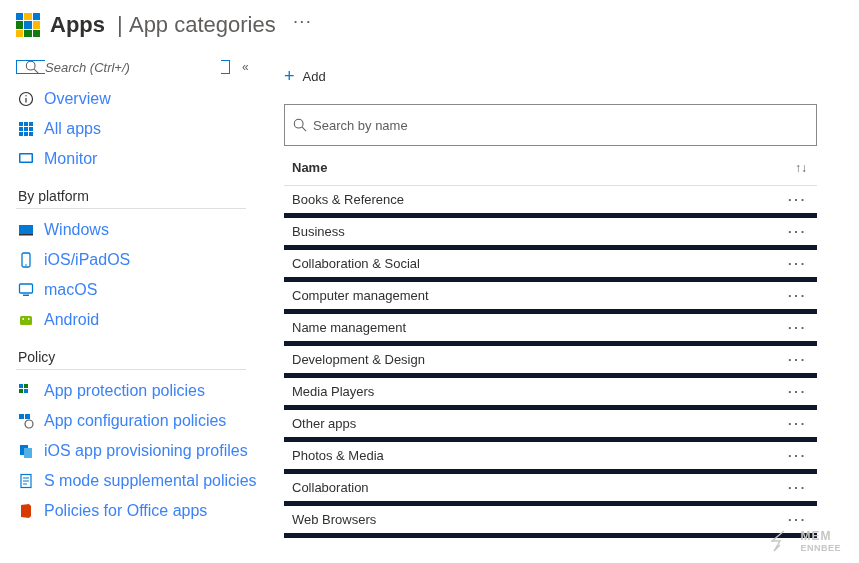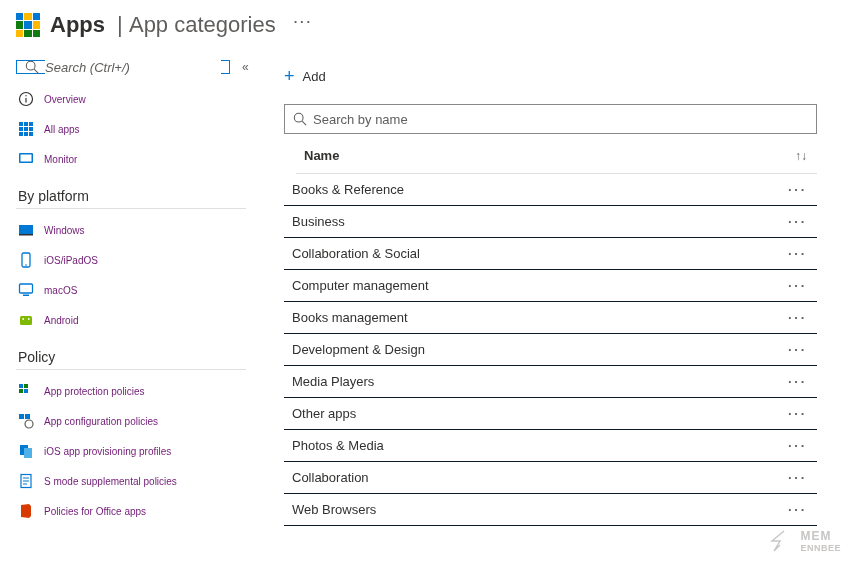--- a/index.html
+++ b/index.html
@@ -16,40 +16,40 @@
 .sidebar { width: 260px; padding: 8px 0 0 16px; }
 .search-row { display: flex; align-items: center; margin-bottom: 10px; margin-top: 6px; }
 .search-box { flex: 0 0 210px; display: flex; align-items: center; border: 1px solid #0078d4; height: 14px; padding: 0 8px; }
 .search-box svg { width: 14px; height: 14px; margin-right: 6px; flex-shrink: 0; }
 .search-box input { border: none; outline: none; font-size: 13px; flex: 1; font-style: normal; }
 .search-box input::placeholder { font-style: italic; color: #605e5c; }
 .collapse-chevron { margin-left: 12px; color: #605e5c; cursor: pointer; font-size: 12px; }
 
 .nav-item { display: flex; align-items: center; height: 30px; cursor: pointer; padding-left: 2px; }
 .nav-icon { width: 16px; height: 16px; margin-right: 10px; display: flex; align-items: center; justify-content: center; flex-shrink: 0; }
-.nav-label { font-size: 10px; color: #701a75; }
+.nav-label { font-size: 16px; color: #3b82f6; }
 
 .section-head { font-size: 14px; font-weight: 400; color: #323130; margin: 14px 0 4px 2px; }
 .section-rule { border: none; border-top: 1px solid #e1dfdd; margin: 4px 0 6px 0; width: 230px; }
 
 .main { flex: 1; padding: 14px 42px 0 24px; }
 .toolbar { display: flex; align-items: center; height: 32px; margin-bottom: 12px; }
 .toolbar-btn { display: flex; align-items: center; cursor: pointer; color: #323130; }
 .toolbar-btn .plus { color: #0078d4; font-size: 18px; margin-right: 8px; font-weight: 300; }
 
-.filter-box { display: flex; align-items: center; border: 1px solid #8a8886; height: 30px; padding: 0 8px; margin-bottom: 4px; }
+.filter-box { display: flex; align-items: center; border: 1px solid #8a8886; height: 42px; padding: 0 8px; margin-bottom: 4px; }
 .filter-box svg { width: 14px; height: 14px; margin-right: 6px; flex-shrink: 0; }
 .filter-box input { border: none; outline: none; font-size: 13px; flex: 1; }
 .filter-box input::placeholder { color: #605e5c; }
 
-.col-head { display: flex; align-items: center; justify-content: space-between; height: 36px; padding: 0 10px 0 8px; border-bottom: 1px solid #e1dfdd; margin-left: 12px; }
+.col-head { display: flex; align-items: center; justify-content: space-between; height: 36px; padding: 0 10px 0 8px; border-bottom: 1px solid #e1dfdd; }
 .col-head-label { font-weight: 600; font-size: 13px; }
 .sort-icon { color: #605e5c; font-size: 12px; }
 
-.row { display: flex; align-items: center; justify-content: space-between; height: 32px; padding: 0 10px 0 8px; border-bottom: 1px solid #0f172a; cursor: pointer; }
+.row { display: flex; align-items: center; justify-content: space-between; height: 32px; padding: 0 10px 0 8px; border-bottom: 5px solid #0f172a; cursor: pointer; }
 .row-label { font-size: 13px; }
 .row-more { color: #605e5c; letter-spacing: 2px; font-weight: bold; cursor: pointer; }
 
 .watermark { position: absolute; right: 18px; bottom: 10px; font-size: 12px; color: #c8c6c4; font-weight: 600; letter-spacing: 1px; display: flex; align-items: center; gap: 12px; pointer-events: none; }
 .watermark .sub { font-size: 9px; display: block; letter-spacing: 0.5px; }
 </style>
 </head>
 <body>
 
 <div class="header">
@@ -243,21 +243,21 @@
         </div>
         <div class="row">
           <span class="row-label">Collaboration &amp; Social</span>
           <span class="row-more">···</span>
         </div>
         <div class="row">
           <span class="row-label">Computer management</span>
           <span class="row-more">···</span>
         </div>
         <div class="row">
-          <span class="row-label">Books management</span>
+          <span class="row-label">Name management</span>
           <span class="row-more">···</span>
         </div>
         <div class="row">
           <span class="row-label">Development &amp; Design</span>
           <span class="row-more">···</span>
         </div>
         <div class="row">
           <span class="row-label">Media Players</span>
           <span class="row-more">···</span>
         </div>

